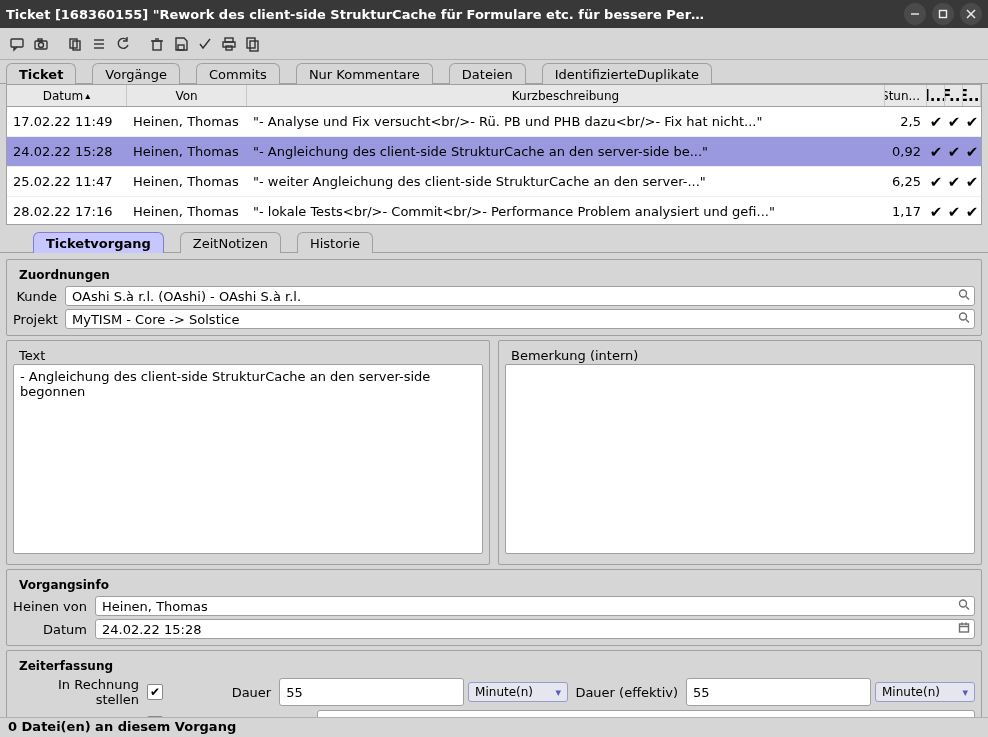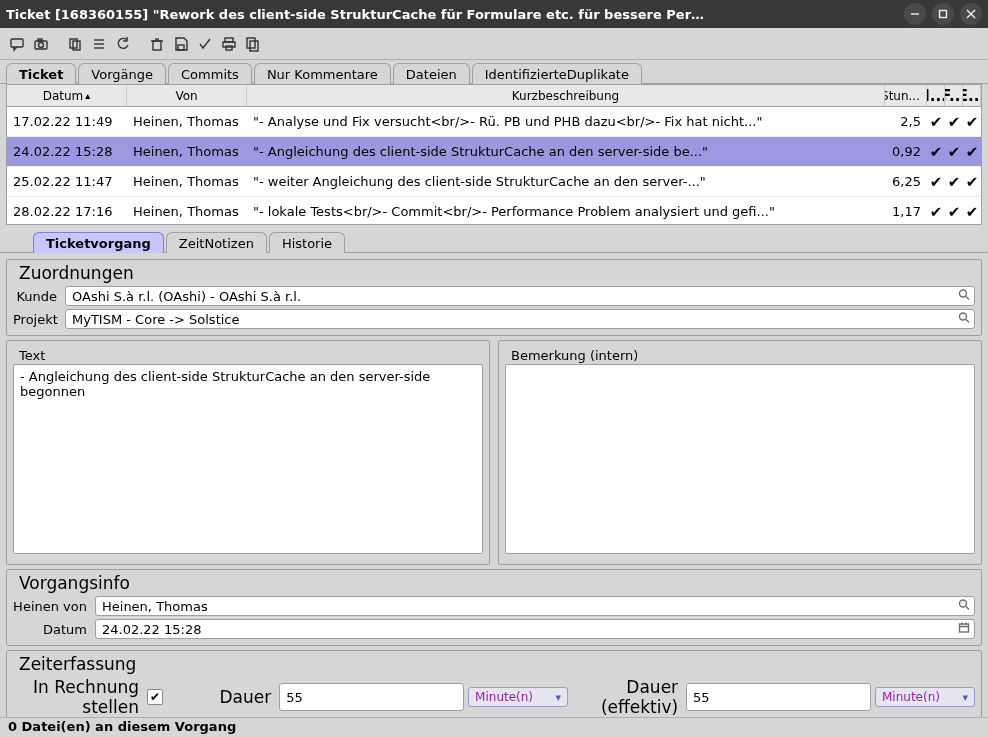--- a/index.html
+++ b/index.html
@@ -12,21 +12,21 @@
 .titlebar .winbtn svg { width: 12px; height: 12px; }
 
 
 .toolbar { height: 32px; background: #d6d6d6; border-bottom: 1px solid #b0b0b0; display: flex; align-items: center; padding: 0 6px; gap: 2px; }
 .toolbar .tb { width: 22px; height: 22px; display: flex; align-items: center; justify-content: center; cursor: pointer; border-radius: 3px; }
 .toolbar .sep { width: 8px; }
 .toolbar svg { width: 16px; height: 16px; }
 
 
 .tabrow { display: flex; align-items: flex-end; height: 24px; background: #d6d6d6; padding-left: 6px; border-bottom: 1px solid #a0a0a0; position: relative; }
-.tab { padding: 3px 12px 2px 12px; font-size: 13px; border: 1px solid #a0a0a0; border-bottom: none; border-top-left-radius: 6px; border-top-right-radius: 6px; background: #d6d6d6; margin-right: 2px; cursor: pointer; position: relative; bottom: -1px; }
+.tab { padding: 3px 12px 2px 12px; font-size: 13px; border: 1px solid #a0a0a0; border-bottom: none; border-top-left-radius: 6px; border-top-right-radius: 6px; background: #d6d6d6; margin-right: 16px; cursor: pointer; position: relative; bottom: -1px; }
 .tab.bold { font-weight: bold; }
 .tab.active { background: #c7c6ff; border-color: #7f7fd0; font-weight: bold; z-index: 2; }
 
 
 .table-wrap { background: #fff; border: 1px solid #a0a0a0; margin: 0 6px; height: 141px; overflow: hidden; }
 .thead { display: flex; background: #e8e8e8; border-bottom: 1px solid #a0a0a0; font-size: 12px; height: 22px; align-items: center; }
 .th { border-right: 1px solid #c8c8c8; padding: 0 6px; height: 100%; display: flex; align-items: center; justify-content: center; overflow: hidden; white-space: nowrap; }
 .th.sort::after { content: "▴"; font-size: 10px; margin-left: 2px; }
 .tbody .tr { display: flex; align-items: flex-end; height: 30px; border-bottom: 1px solid #eee; font-size: 13px; }
 .tbody .tr.sel { background: #9a99e0; }
@@ -34,38 +34,38 @@
 .col-date { width: 120px; }
 .col-von { width: 120px; }
 .col-desc { flex: 1; }
 .col-eff { width: 42px; text-align: right; justify-content: flex-end; }
 .col-chk { width: 18px; justify-content: center; font-size: 15px; font-weight: bold; }
 .tbody .tr .td.col-desc { font-style: normal; }
 
 
 .detail { margin: 6px 6px 0 6px; }
 .fieldset { border: 1px solid #a0a0a0; border-radius: 2px; padding: 4px 6px 6px 6px; margin-bottom: 4px; background: #d6d6d6; }
-.fieldset > .legend { font-size: 17px; font-weight: normal; margin-top: -12px; margin-left: 2px; background: #d6d6d6; display: inline-block; padding: 0 4px; }
+.fieldset > .legend { font-size: 12px; font-weight: bold; margin-top: -12px; margin-left: 2px; background: #d6d6d6; display: inline-block; padding: 0 4px; }
 .formrow { display: flex; align-items: center; margin-top: 3px; gap: 4px; }
 .formrow label { font-size: 13px; width: 78px; text-align: right; padding-right: 4px; }
 .formrow label.narrow { width: 48px; }
 .inputlike { flex: 1; background: #fff; border: 1px solid #a0a0a0; border-radius: 3px; height: 20px; padding: 1px 22px 1px 6px; font-size: 13px; position: relative; display: flex; align-items: center; }
 .inputlike .endicon { position: absolute; right: 4px; top: 50%; transform: translateY(-50%); opacity: .7; }
 .textcols { display: flex; gap: 8px; }
 .textcol { flex: 1; }
 .textcol .legend { font-size: 13px; font-weight: normal; }
 .textarea { width: 100%; height: 190px; background: #fff; border: 1px solid #a0a0a0; border-radius: 2px; padding: 4px 6px; font-size: 13px; resize: none; }
 
 
 .ze-row { display: flex; align-items: center; margin-top: 3px; gap: 4px; }
-.ze-row .lbl { font-size: 17px; text-align: right; width: 130px; padding-right: 4px; }
+.ze-row .lbl { font-size: 13px; text-align: right; width: 130px; padding-right: 4px; }
 .chk { width: 16px; height: 16px; border: 1px solid #888; background: #fff; border-radius: 2px; display: inline-flex; align-items: center; justify-content: center; font-size: 12px; }
 .chk.checked::after { content: "✔"; font-weight: bold; }
 .inlineinput { background: #fff; border: 1px solid #a0a0a0; border-radius: 3px; height: 28px; padding: 1px 6px; font-size: 13px; display: flex; align-items: center; }
-.unitselect { width: 100px; background: #e6e6ef; border: 1px solid #9a99d0; border-radius: 3px; height: 20px; padding: 1px 6px; font-size: 12px; color: #a21caf; display: flex; align-items: center; justify-content: space-between; }
+.unitselect { width: 100px; background: #e6e6ef; border: 1px solid #9a99d0; border-radius: 3px; height: 20px; padding: 1px 6px; font-size: 12px; color: #000000; display: flex; align-items: center; justify-content: space-between; }
 .unitselect::after { content: "▾"; color: #5a5ac0; font-size: 11px; }
 
 
 .footer { position: absolute; bottom: 0; left: 0; right: 0; height: 20px; background: #d6d6d6; font-size: 13px; font-weight: bold; padding: 1px 8px; border-top: 1px solid #b0b0b0; }
 
 
 .sicon { stroke: #333; stroke-width: 1.4; fill: none; }
 .sicon-white { stroke: #eee; stroke-width: 1.4; fill: none; }
 </style>
 </head>

